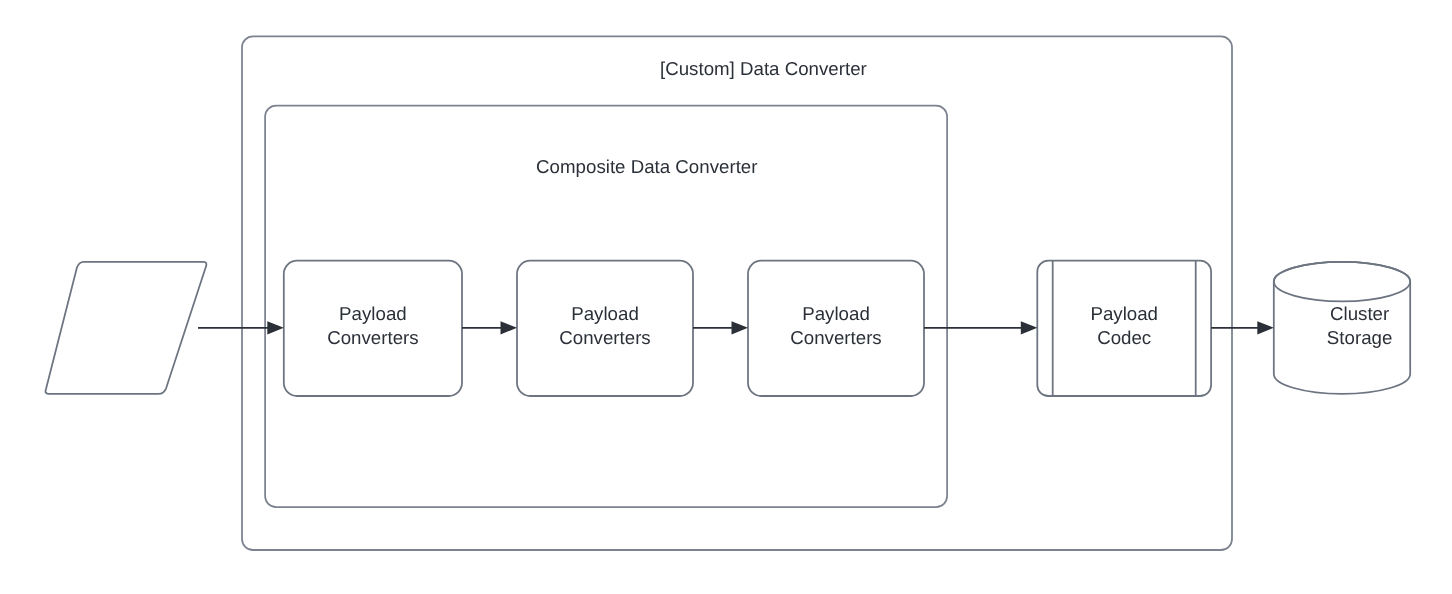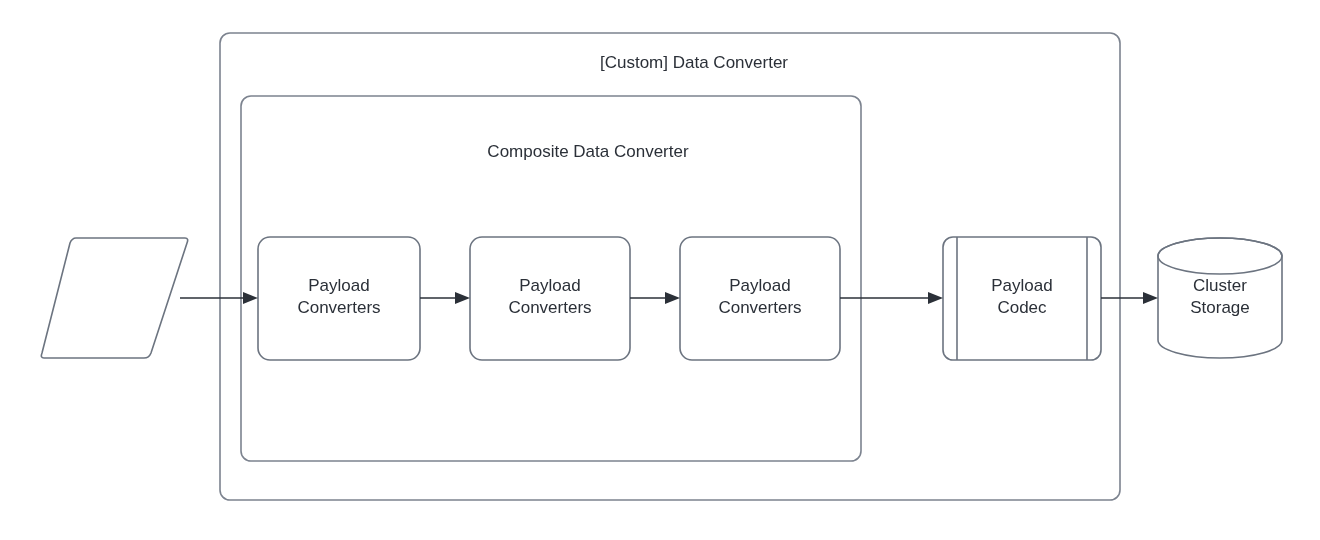--- a/index.html
+++ b/index.html
@@ -118,16 +118,16 @@
 
   <div class="lbl lbl-node" style="left:470px; top:275px; width:160px;">Payload
 Converters</div>
 
   <div class="lbl lbl-node" style="left:680px; top:275px; width:160px;">Payload
 Converters</div>
 
   <div class="lbl lbl-node" style="left:957px; top:275px; width:130px;">Payload
 Codec</div>
 
-  <div class="lbl lbl-node" style="left:1158px; top:275px; width:124px;">Cluster
+  <div class="lbl lbl-node" style="left:1158px; top:275px; width:124px;padding-left:16px;">Cluster
 Storage</div>
 
 </div>
 
 </body></html>

